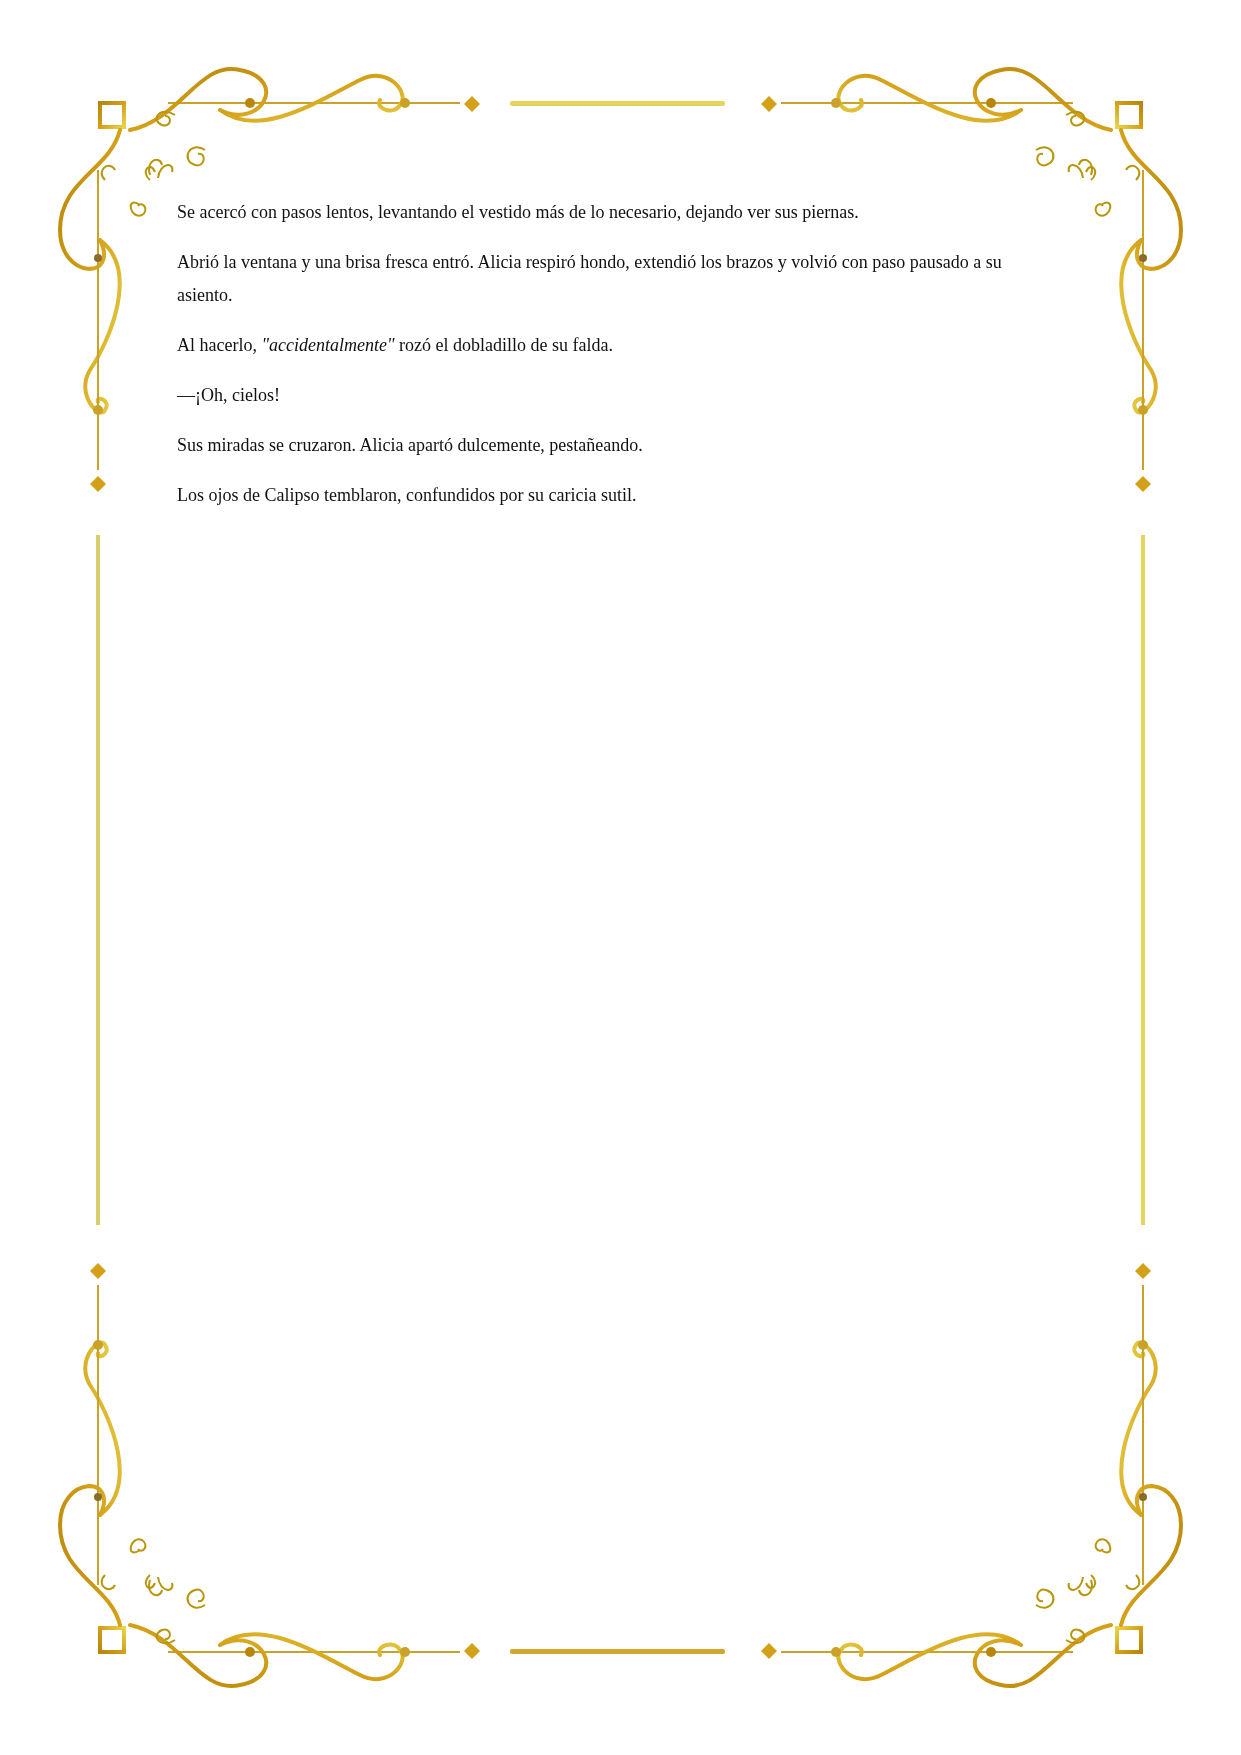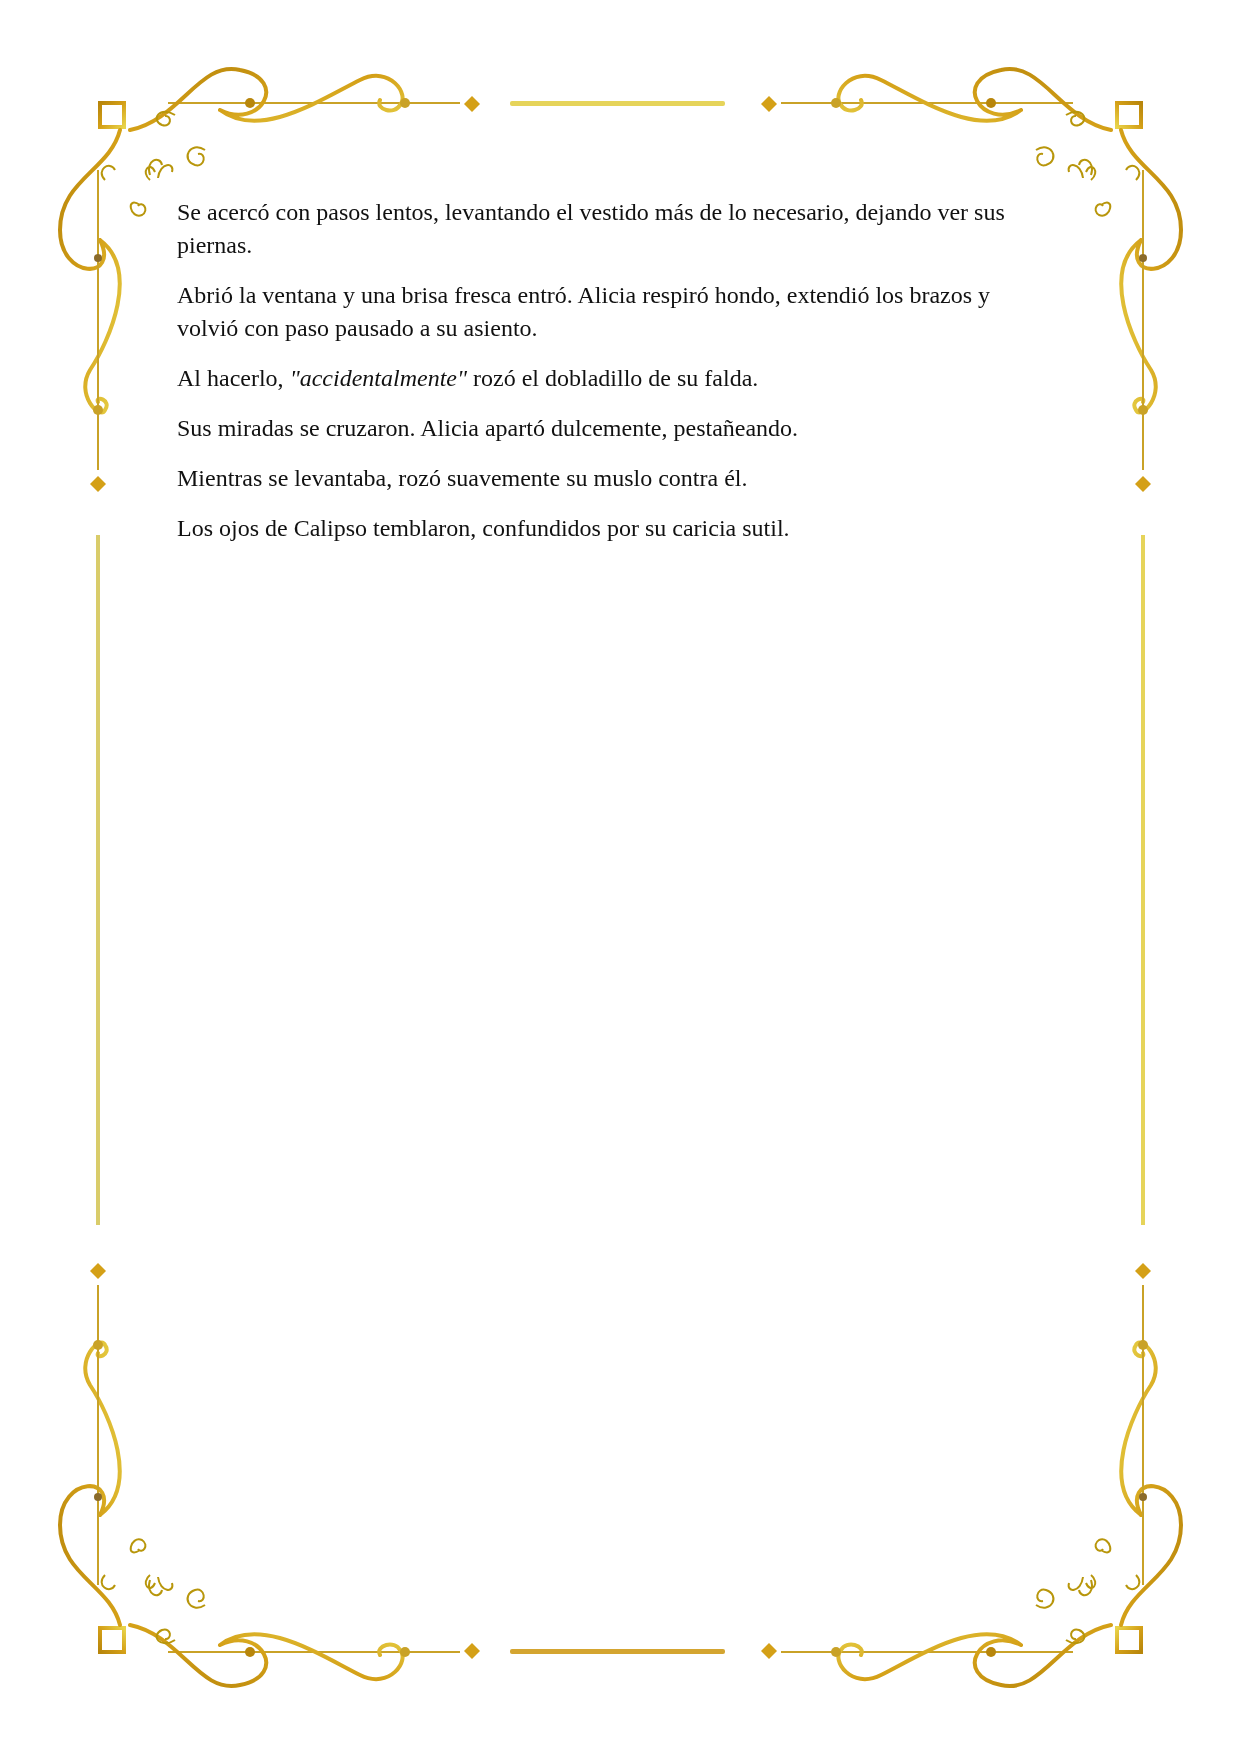--- a/index.html
+++ b/index.html
@@ -20,21 +20,21 @@
       width: 1241px;
       height: 1755px;
       pointer-events: none;
     }
     .content {
       position: absolute;
       left: 177px;
       top: 196px;
       width: 880px;
       font-family: "Liberation Serif", "DejaVu Serif", serif;
-      font-size: 24px;
+      font-size: 18px;
       line-height: 33px;
       color: #111111;
     }
     .content p {
       margin: 0 0 17px 0;
     }
     .content em {
       font-style: italic;
     }
   </style>
@@ -99,17 +99,17 @@
 
     <rect x="96" y="535" width="4" height="690" fill="#d9cc6a"></rect>
 
     <rect x="1141" y="535" width="4" height="690" fill="#e6d45a"></rect>
   </svg>
 
   <div class="content">
     <p>Se acercó con pasos lentos, levantando el vestido más de lo necesario, dejando ver sus piernas.</p>
     <p>Abrió la ventana y una brisa fresca entró. Alicia respiró hondo, extendió los brazos y volvió con paso pausado a su asiento.</p>
     <p><span>Al hacerlo, </span><em>"accidentalmente"</em><span> rozó el dobladillo de su falda.</span></p>
+    <p>—¡Oh, cielos!</p>
     <p>Sus miradas se cruzaron. Alicia apartó dulcemente, pestañeando.</p>
-    <p>Mientras se levantaba, rozó suavemente su muslo contra él.</p>
     <p>Los ojos de Calipso temblaron, confundidos por su caricia sutil.</p>
   </div>
 </div>
 
 </body></html>

